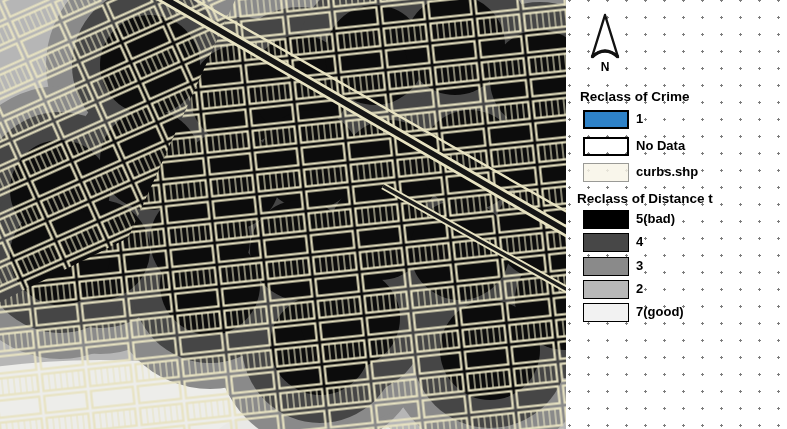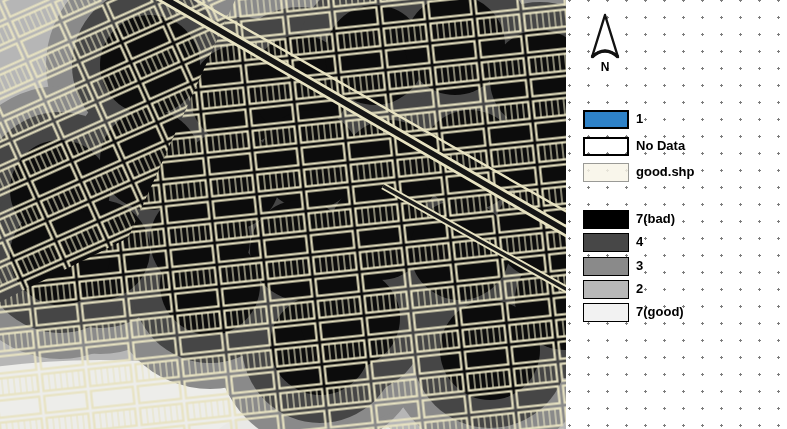--- a/index.html
+++ b/index.html
@@ -195,38 +195,40 @@
   <div class="panel">
 
     <div class="north-wrap">
       <svg width="46" height="50" viewBox="0 0 46 50">
         <path d="M21,3 L34,45 Q21,33 8,45 Z" fill="#ffffff" stroke="#111" stroke-width="2.4" stroke-linejoin="round"></path>
         <path d="M8,45 Q21,33 34,45" fill="none" stroke="#111" stroke-width="3.4"></path>
       </svg>
       <div class="north-label">N</div>
     </div>
 
+    <div class="leg-title" style="top:89px;">Reclass of Crime</div>
 
     <div class="lrow" style="top:110px;">
       <span class="swatch sw-border2" style="background-color: rgb(46, 130, 200);"></span>
       <span class="lbl">1</span>
     </div>
     <div class="lrow" style="top:137px;">
       <span class="swatch sw-border2" style="background-color: transparent;"></span>
       <span class="lbl">No Data</span>
     </div>
     <div class="lrow" style="top:163px;">
       <span class="swatch sw-curbs" style="background-color: rgba(248, 245, 232, 0.85);"></span>
-      <span class="lbl">good.shp</span>
-    </div>
-
+      <span class="lbl">curbs.shp</span>
+    </div>
+
+    <div class="leg-title" style="top:191px; left:11px;">Reclass of Distance t</div>
 
     <div class="lrow" style="top:210px;">
       <span class="swatch sw-border1" style="background-color: rgb(0, 0, 0);"></span>
-      <span class="lbl">7(bad)</span>
+      <span class="lbl">5(bad)</span>
     </div>
     <div class="lrow" style="top:233px;">
       <span class="swatch sw-border1" style="background-color: rgb(71, 71, 71);"></span>
       <span class="lbl">4</span>
     </div>
     <div class="lrow" style="top:257px;">
       <span class="swatch sw-border1" style="background-color: rgb(138, 138, 138);"></span>
       <span class="lbl">3</span>
     </div>
     <div class="lrow" style="top:280px;">

